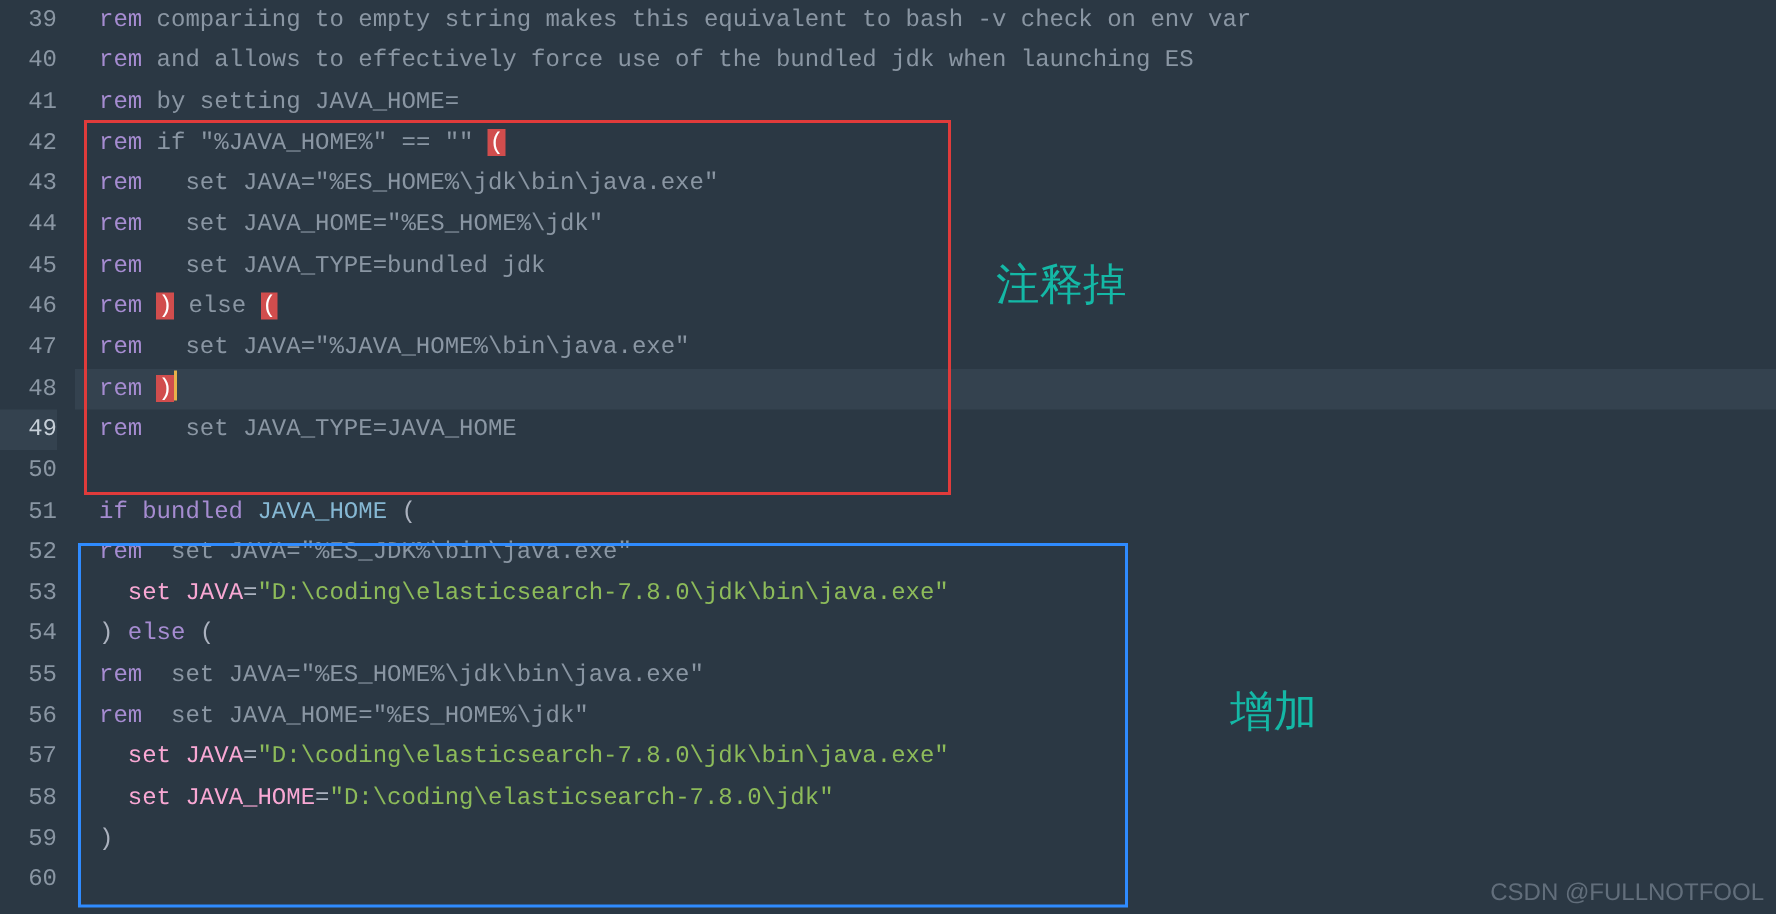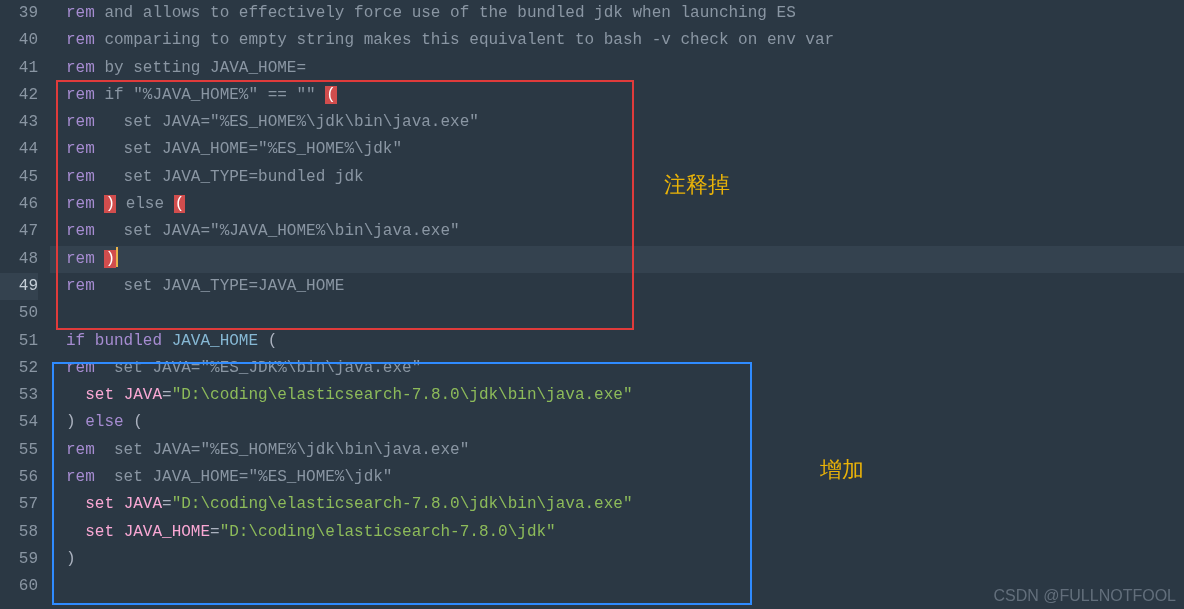--- a/index.html
+++ b/index.html
@@ -61,23 +61,23 @@
     border: 2px solid #e03b3b;
     pointer-events: none;
   }
   .box-blue {
     position: absolute;
     border: 2px solid #2f8bff;
     pointer-events: none;
   }
   .anno {
     position: absolute;
-    color: #eab308;
+    color: #14b8a6;
     font-family: Liberation Mono, monospace;
-    font-size: 22px;
+    font-size: 29px;
     font-weight: 500;
     pointer-events: none;
   }
   .watermark {
     position: absolute;
     right: 8px;
     bottom: 4px;
     font-family: Arial, sans-serif;
     font-size: 16px;
     color: #7a8693;
@@ -108,23 +108,23 @@
     <div class="ln">55</div>
     <div class="ln">56</div>
     <div class="ln">57</div>
     <div class="ln">58</div>
     <div class="ln">59</div>
     <div class="ln">60</div>
   </div>
 
   <div class="code">
 
+    <div class="line"><span class="kw">rem</span><span class="cmt"> compariing to empty string makes this equivalent to bash -v check on env var</span></div>
+
     <div class="line"><span class="kw">rem</span><span class="cmt"> and allows to effectively force use of the bundled jdk when launching ES</span></div>
-
-    <div class="line"><span class="kw">rem</span><span class="cmt"> compariing to empty string makes this equivalent to bash -v check on env var</span></div>
 
     <div class="line"><span class="kw">rem</span><span class="cmt"> by setting JAVA_HOME=</span></div>
 
     <div class="line"><span class="kw">rem</span><span class="cmt"> if </span><span class="cmt">"%JAVA_HOME%"</span><span class="cmt"> == </span><span class="cmt">""</span><span class="cmt"> </span><span class="err">(</span></div>
 
     <div class="line"><span class="kw">rem</span><span class="cmt">   set JAVA="%ES_HOME%\jdk\bin\java.exe"</span></div>
 
     <div class="line"><span class="kw">rem</span><span class="cmt">   set JAVA_HOME="%ES_HOME%\jdk"</span></div>
 
     <div class="line"><span class="kw">rem</span><span class="cmt">   set JAVA_TYPE=bundled jdk</span></div>

